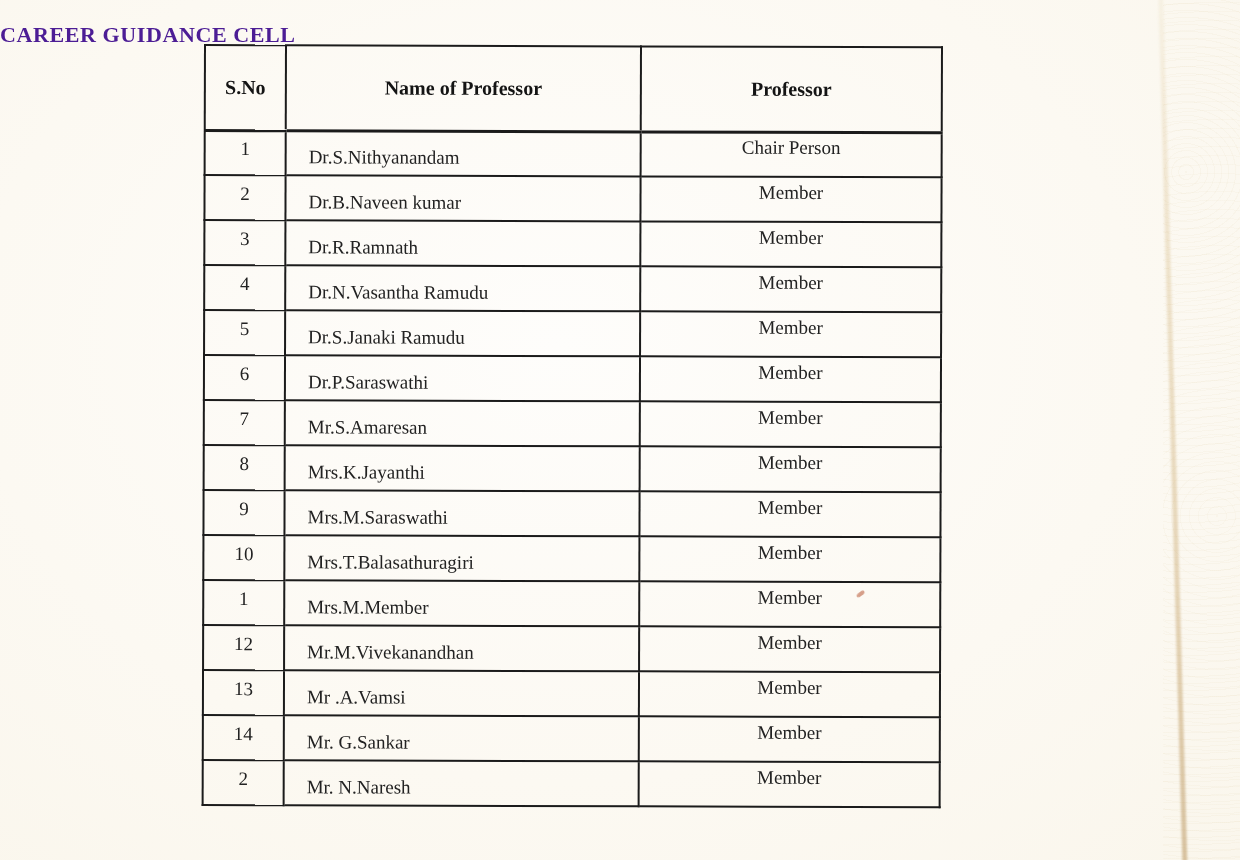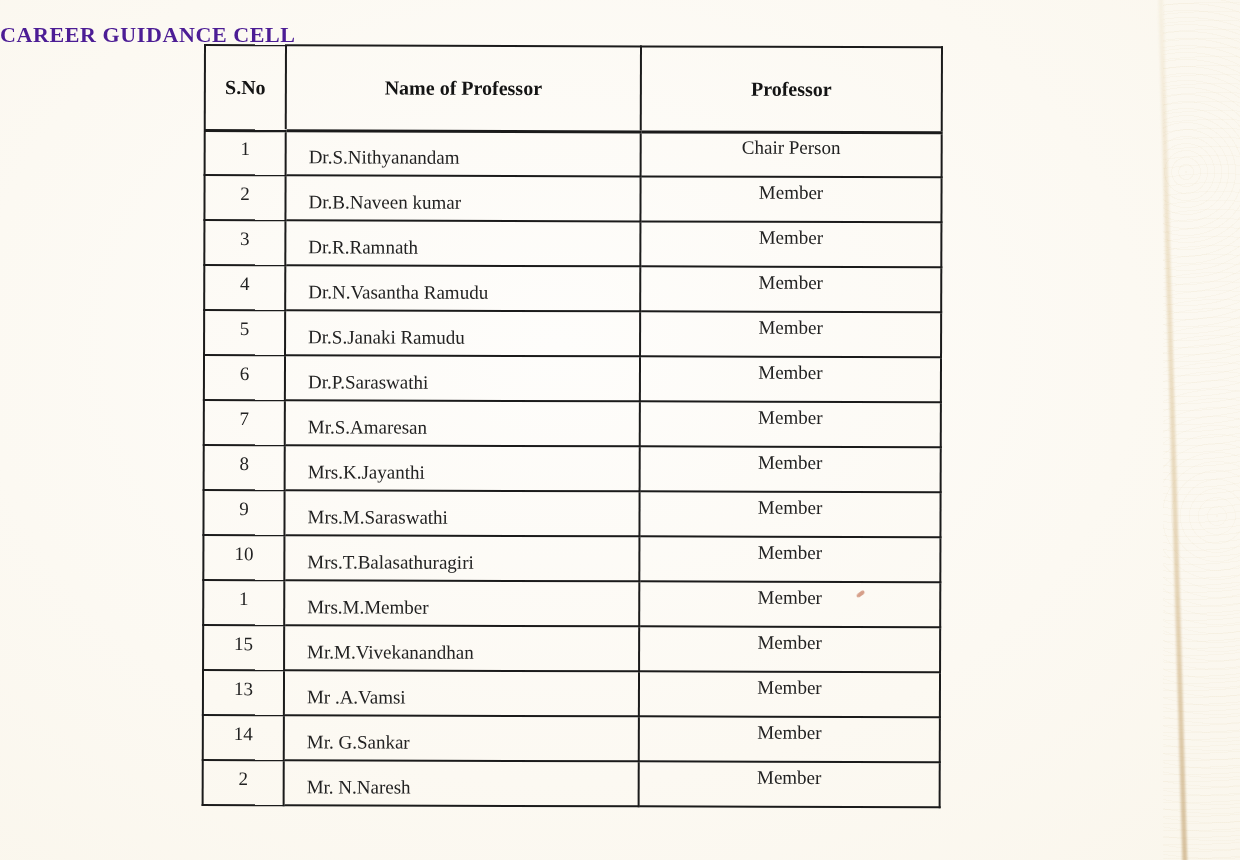--- a/index.html
+++ b/index.html
@@ -193,21 +193,21 @@
         <td class="c-sno"><span>10</span></td>
         <td class="c-name"><span>Mrs.T.Balasathuragiri</span></td>
         <td class="c-pos"><span>Member</span></td>
       </tr>
       <tr>
         <td class="c-sno"><span>1</span></td>
         <td class="c-name"><span>Mrs.M.Member</span></td>
         <td class="c-pos"><span>Member</span></td>
       </tr>
       <tr>
-        <td class="c-sno"><span>15</span></td>
+        <td class="c-sno"><span>12</span></td>
         <td class="c-name"><span>Mr.M.Vivekanandhan</span></td>
         <td class="c-pos"><span>Member</span></td>
       </tr>
       <tr>
         <td class="c-sno"><span>13</span></td>
         <td class="c-name"><span>Mr .A.Vamsi</span></td>
         <td class="c-pos"><span>Member</span></td>
       </tr>
       <tr>
         <td class="c-sno"><span>14</span></td>

